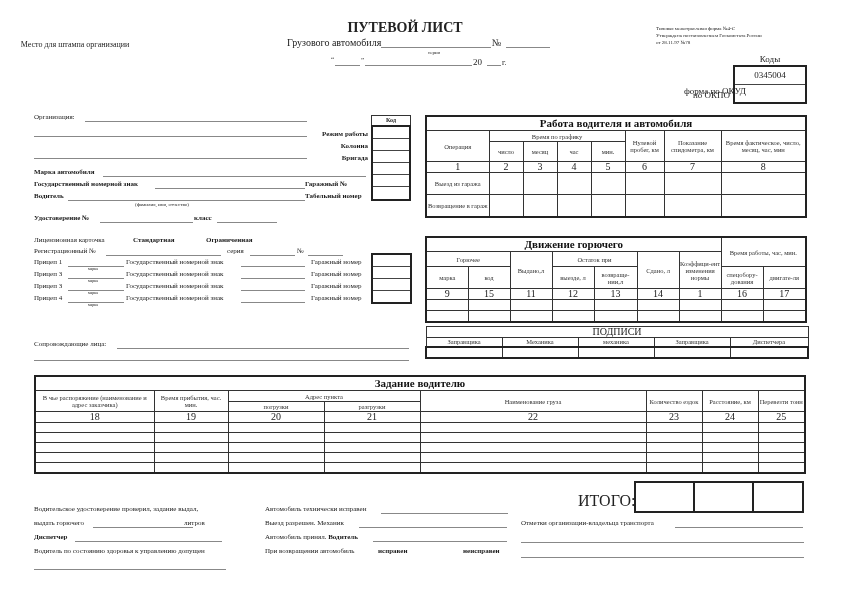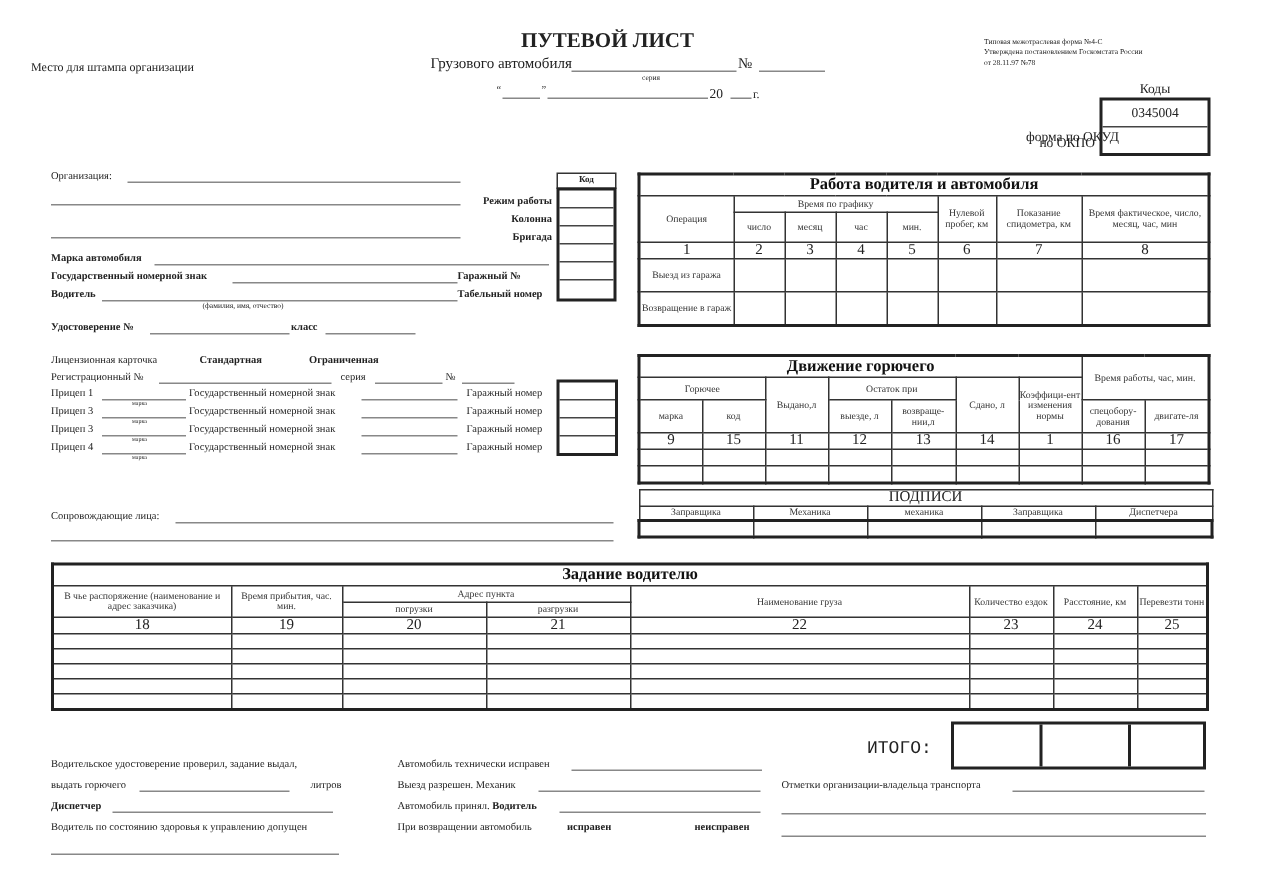--- a/index.html
+++ b/index.html
@@ -372,31 +372,31 @@
         <td></td>
         <td></td>
         <td></td>
         <td></td>
         <td></td>
         <td></td>
       </tr>
     </tbody>
 </table>
 
-<div class="abs" style="left:578px;top:492px;font-size:12px;color:#222;font-family:Liberation Mono, monospace;">ИТОГО:</div>
+<div class="abs" style="left:578px;top:492px;font-size:16px;color:#222;">ИТОГО:</div>
 <div class="abs" style="left:634px;top:481px;width:170px;height:32px;border:2px solid #222;display:flex;box-sizing:border-box;">
   <div style="flex:56;border-right:2px solid #222;"></div>
   <div style="flex:56;border-right:2px solid #222;"></div>
   <div style="flex:47;"></div>
 </div>
 
 <div class="abs t7" style="left:34px;top:505px;">Водительское удостоверение проверил, задание выдал,</div>
 <div class="abs t7" style="left:34px;top:519px;">выдать горючего</div>
 <div class="line" style="left:93px;top:519px;width:100px;height:8px;"></div>
-<div class="abs t7" style="left:207px;top:519px;">литров</div>
+<div class="abs t7" style="left:184px;top:519px;">литров</div>
 <div class="abs t7 b" style="left:34px;top:533px;">Диспетчер</div>
 <div class="line" style="left:75px;top:533px;width:147px;height:8px;"></div>
 <div class="abs t7" style="left:34px;top:547px;">Водитель по состоянию здоровья к управлению допущен</div>
 <div class="line" style="left:34px;top:561px;width:192px;height:8px;"></div>
 
 <div class="abs t7" style="left:265px;top:505px;">Автомобиль технически исправен</div>
 <div class="line" style="left:381px;top:505px;width:127px;height:8px;"></div>
 <div class="abs t7" style="left:265px;top:519px;">Выезд разрешен. Механик</div>
 <div class="line" style="left:359px;top:519px;width:148px;height:8px;"></div>
 <div class="abs t7" style="left:265px;top:533px;"><span>Автомобиль принял.</span> <b>Водитель</b></div>

